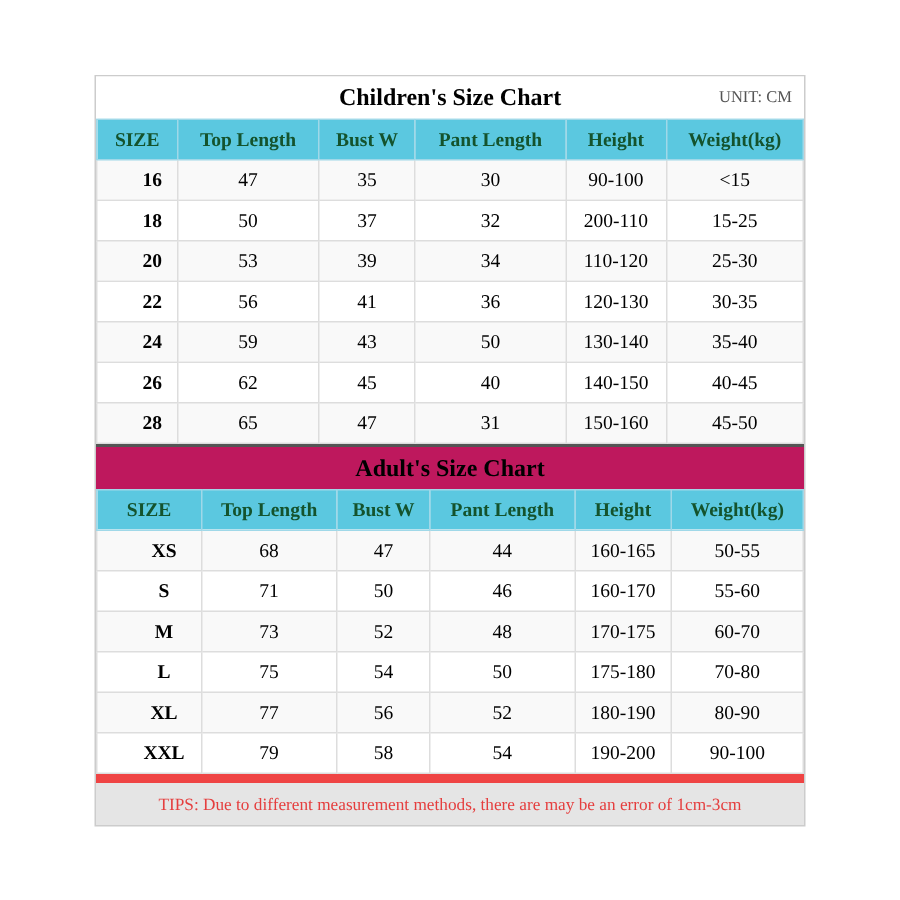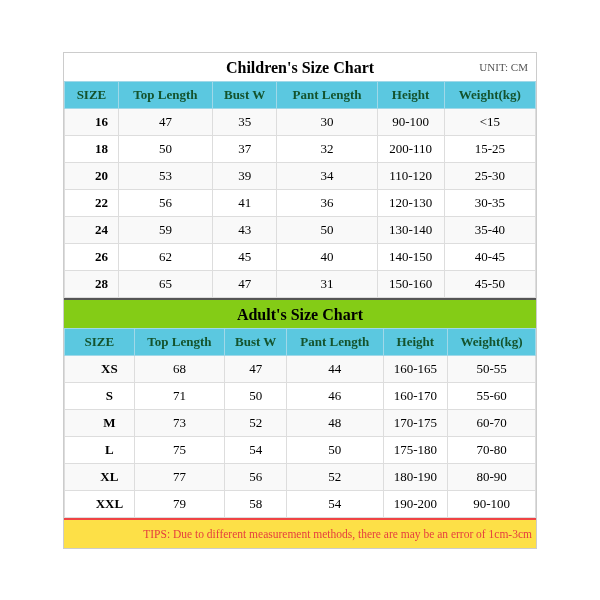--- a/index.html
+++ b/index.html
@@ -63,35 +63,35 @@
       background: #f9f9f9;
     }
     tr:nth-child(even) td {
       background: #ffffff;
     }
     .size-col {
       font-weight: bold;
       padding-left: 24px;
     }
     .adult-section-title {
-      background: #84cc16;
+      background: #be185d;
       text-align: center;
       padding: 6px 0 4px 0;
       border-top: 2px solid #555;
     }
     .adult-section-title h2 {
       font-size: 16px;
       font-weight: bold;
       color: #000;
     }
     .tips-row {
-      text-align: right;
+      text-align: center;
       padding: 6px 4px;
-      background: #fde047;
-      border-top: 2px solid #ef4444;
+      background: #e5e5e5;
+      border-top: 6px solid #ef4444;
     }
     .tips-row span {
       color: #e53e3e;
       font-size: 11.5px;
     }
     .divider {
       border-top: 2px solid #555;
     }
   </style>
 </head>

